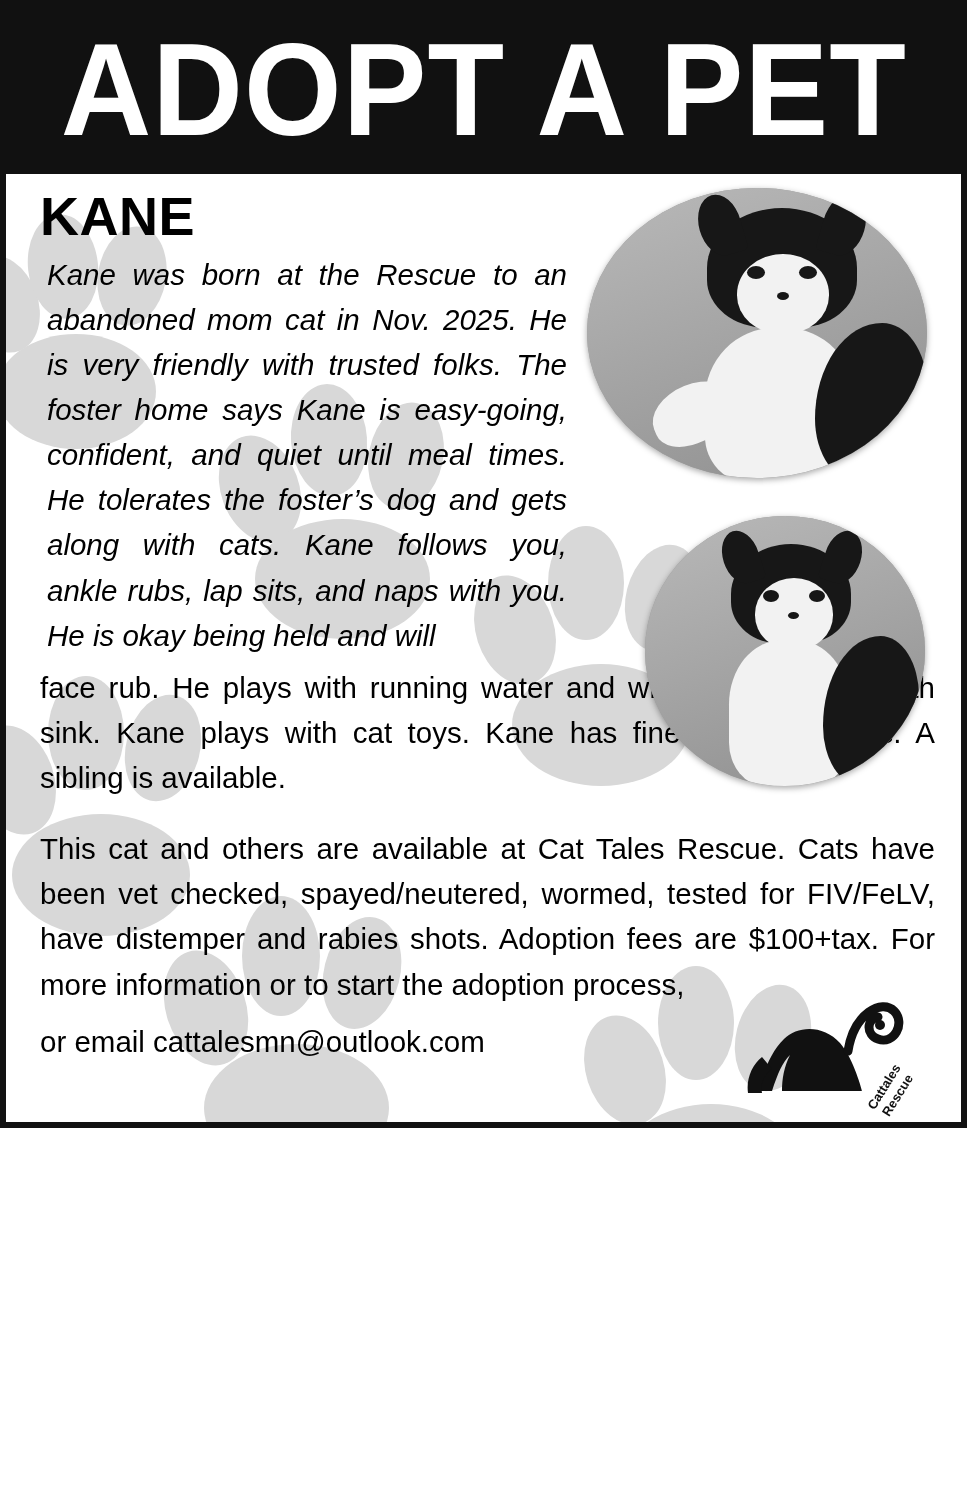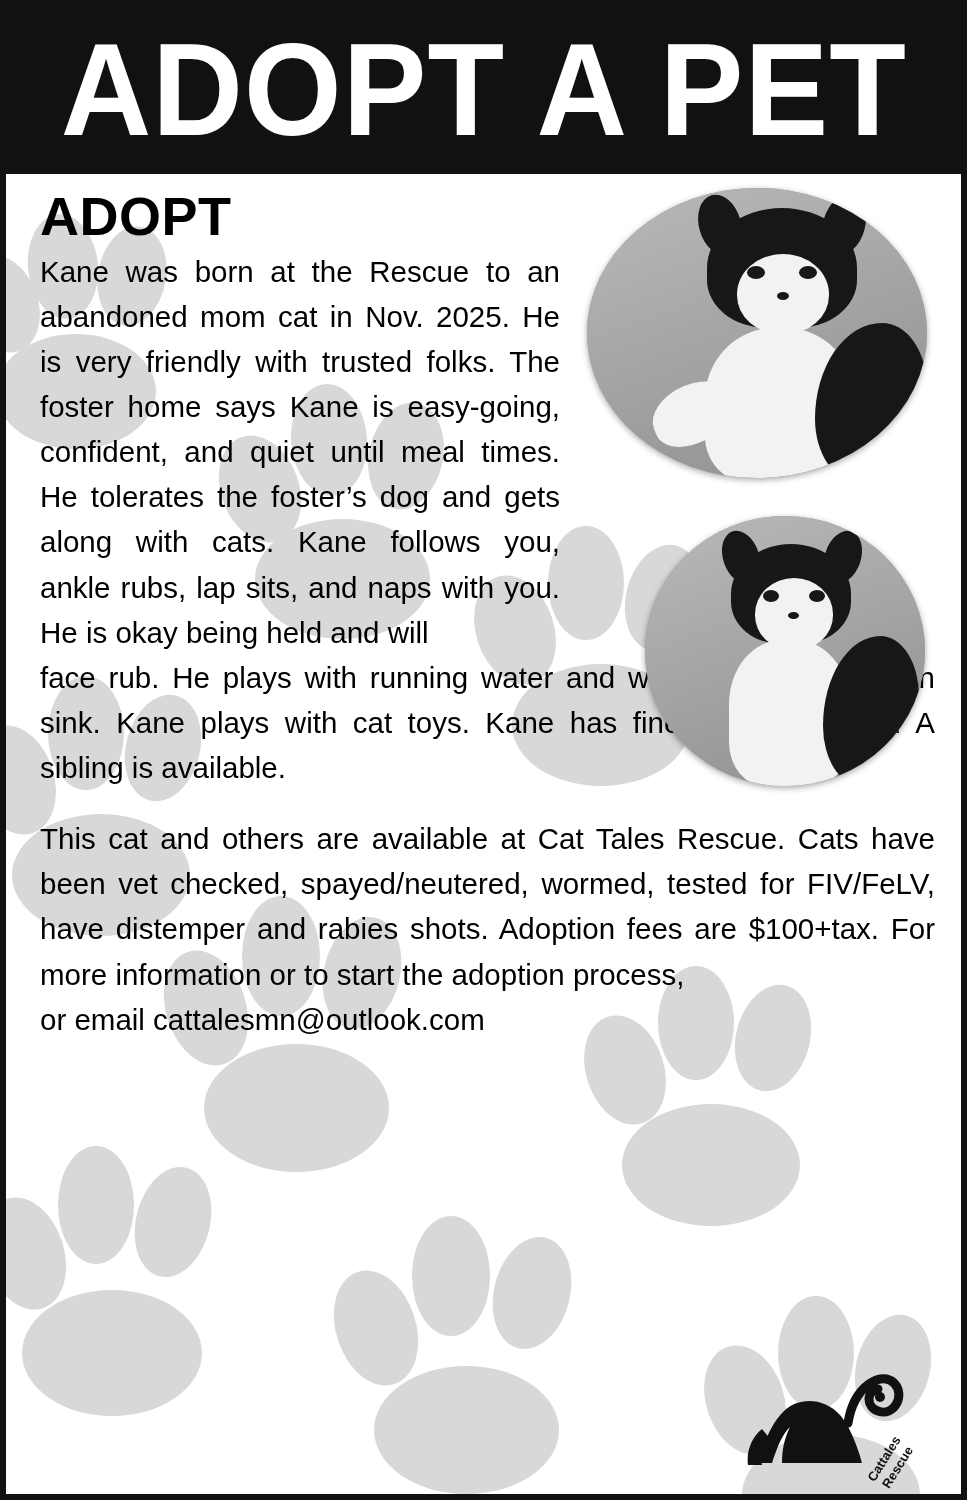--- a/index.html
+++ b/index.html
@@ -6,21 +6,21 @@
     margin: 0;
     padding: 0;
     background: #ffffff;
   }
   body {
     font-family: "Liberation Sans", sans-serif;
   }
   .page {
     position: relative;
     width: 967px;
-    height: 1500px;
+    height: 1128px;
     background: #ffffff;
     overflow: hidden;
     box-sizing: border-box;
     border: 6px solid #111111;
   }
   
   .header {
     position: relative;
     height: 168px;
     background: #111111;
@@ -107,23 +107,24 @@
     background: linear-gradient(160deg,#b9b9b9 0%, #a6a6a6 45%, #8e8e8e 100%);
   }
   .cat-shape {
     position: absolute;
   }
   .blk { background: #171717; }
   .wht { background: #f2f2f2; }
   .para-top {
     width: 520px;
     text-align: justify;
-    margin: 0;
+    margin: 7px;
     font-size: 29.5px;
     line-height: 1.53;
+    font-style: italic;
   }
   .para-mid {
     width: 100%;
     text-align: justify;
     margin: 0;
     font-size: 29.5px;
     line-height: 1.53;
   }
   .para-bottom {
     margin: 26px 0 0 0;
@@ -248,28 +249,28 @@
         <div class="cat-shape wht" style="left:110px; top:62px; width:78px; height:72px; border-radius:50% 50% 48% 48%;"></div>
         <div class="cat-shape blk" style="left:118px; top:74px; width:16px; height:12px; border-radius:50%;"></div>
         <div class="cat-shape blk" style="left:164px; top:74px; width:16px; height:12px; border-radius:50%;"></div>
         <div class="cat-shape blk" style="left:143px; top:96px; width:11px; height:7px; border-radius:50%;"></div>
         <div class="cat-shape wht" style="left:84px; top:124px; width:120px; height:146px; border-radius:44% 44% 30% 30%;"></div>
         <div class="cat-shape blk" style="left:178px; top:120px; width:96px; height:150px; border-radius:60% 40% 30% 40%;"></div>
       </div>
     </div>
 
     <div class="inner">
-      <div class="pet-name">ADOPT</div>
+      <div class="pet-name">KANE</div>
 
       <p class="para-top">Kane was born at the Rescue to an abandoned mom cat in Nov. 2025. He is very friendly with trusted folks. The foster home says Kane is easy-going, confident, and quiet until meal times. He tolerates the foster’s dog and gets along with cats. Kane follows you, ankle rubs, lap sits, and naps with you. He is okay being held and will</p>
 
       <p class="para-mid">face rub.  He plays with running water and will curl up in the bath sink. Kane plays with cat toys.  Kane has fine litterbox habits. A sibling is available.</p>
 
       <p class="para-bottom">This cat and others are available at Cat Tales Rescue. Cats have been vet checked, spayed/neutered, wormed, tested for FIV/FeLV, have distemper and rabies shots. Adoption fees are $100+tax. For more information or to start the adoption process,</p>
-      <p class="para-bottom email-line" style="margin-top:0;">or email cattalesmn@outlook.com</p>
+      <p class="para-bottom email-line" style="margin-top:12px;">or email cattalesmn@outlook.com</p>
     </div>
 
     <div class="logo">
       <svg width="185" height="165" viewBox="0 0 185 165">
         <path fill="#111111" d="M126,152 C126,152 118,120 104,104 C88,86 62,86 48,100 C36,112 30,126 22,152 L36,152 C42,134 46,124 54,116 C48,128 46,140 46,152 L126,152 Z"></path>
         <path fill="#111111" d="M12,154 C10,140 16,126 26,118 L36,130 C28,136 24,144 26,154 Z"></path>
         <path fill="none" stroke="#111111" stroke-width="9" stroke-linecap="round" d="M112,112 C118,74 146,60 158,72 C170,84 158,106 142,100 C130,96 130,80 142,78"></path>
         <circle cx="144" cy="86" r="5" fill="#111111"></circle>
       </svg>
       <div class="logo-words">

